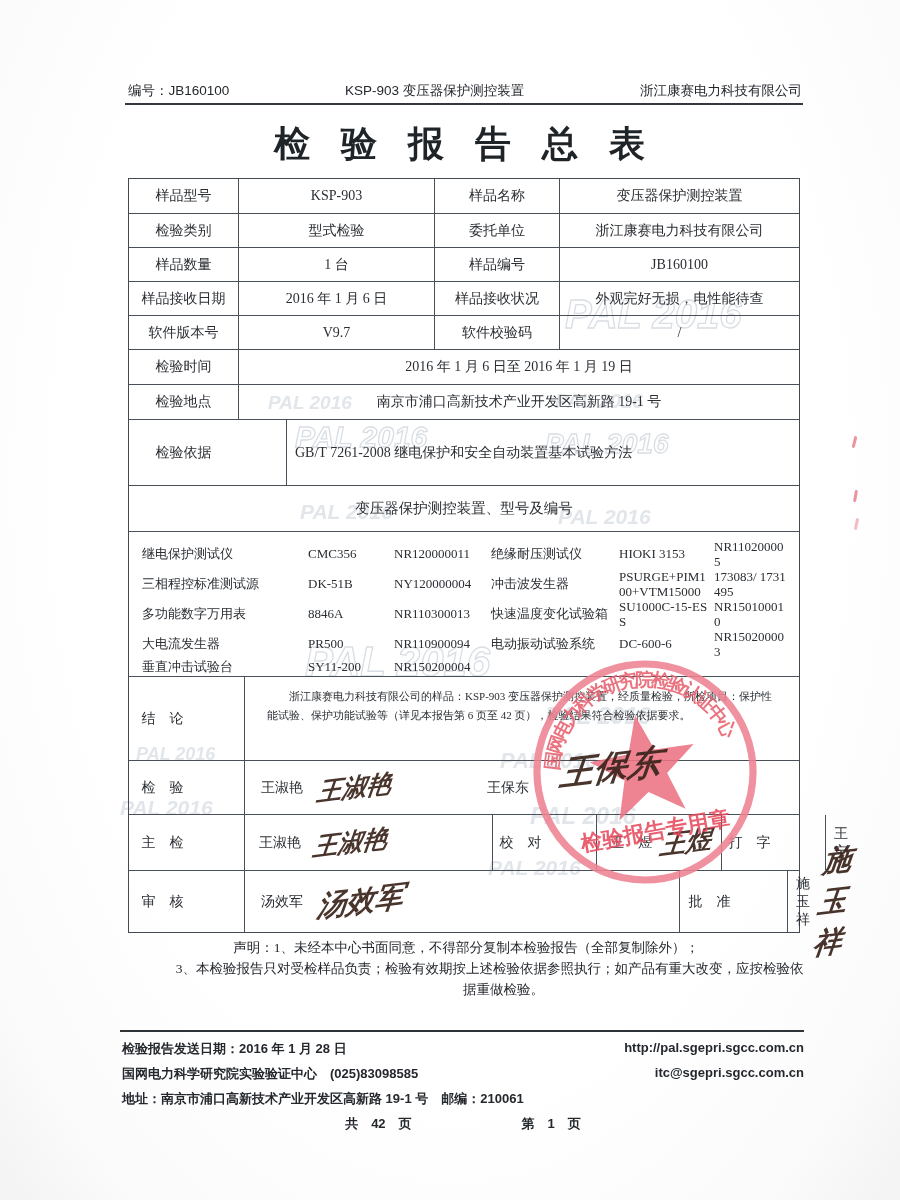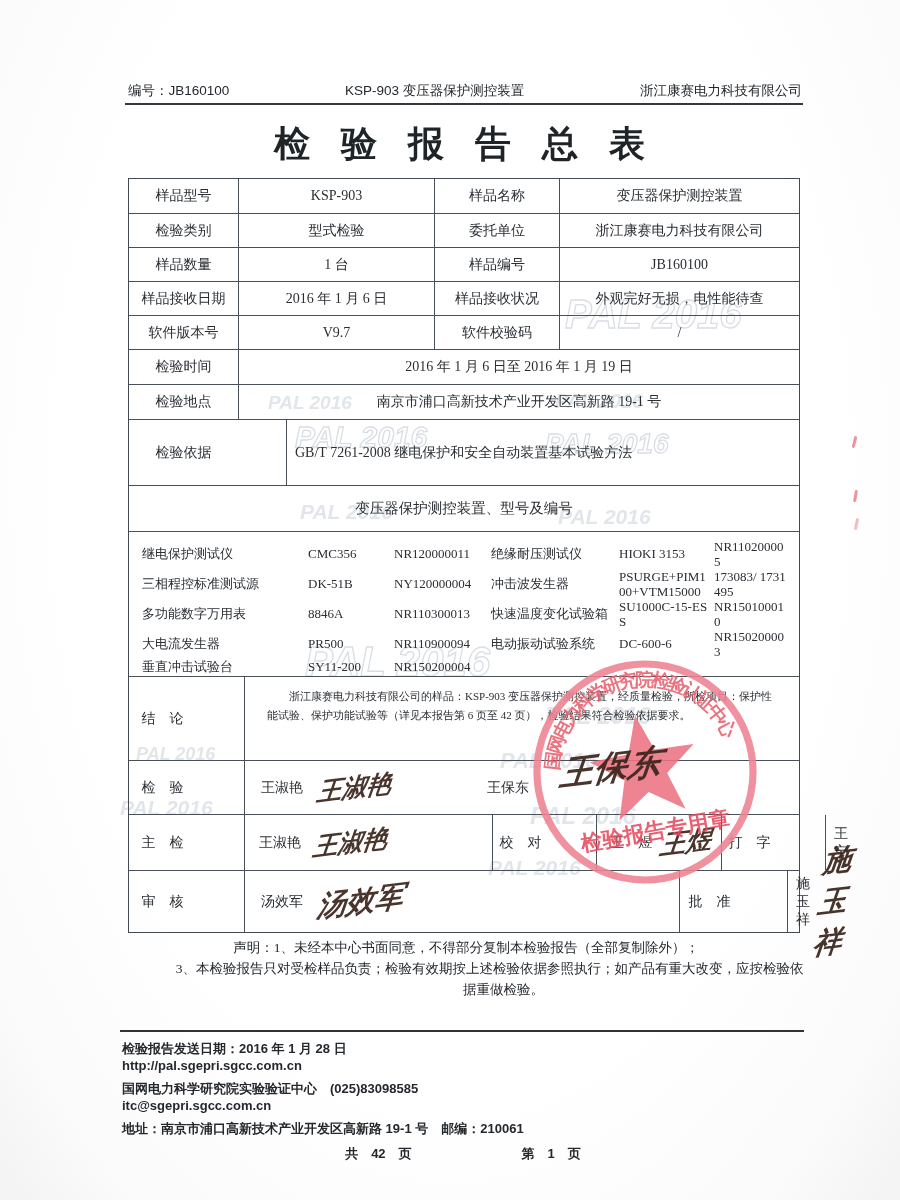--- a/index.html
+++ b/index.html
@@ -41,21 +41,21 @@
   .name{font-size:14px;}
   .sig{display:inline-block;font-family:"DejaVu Serif","Liberation Serif",serif;font-style:italic;font-weight:bold;color:#3a241b;transform:rotate(-7deg) skewX(-14deg);opacity:.92;}
   
   .statement{position:absolute;left:128px;top:938px;width:676px;font-size:13.5px;line-height:1.55;color:#23272c;z-index:1;text-align:center;}
   .st-line1{display:block;}
   .st-line{display:block;padding-left:47px;}
   .st-line.hang{padding-left:75px;text-indent:-28px;}
   
   .footrule{position:absolute;left:120px;top:1030px;width:684px;border-top:2.2px solid #2e3338;}
   .footer{position:absolute;left:122px;top:1040px;width:682px;font-family:"Liberation Sans","DejaVu Sans",sans-serif;font-size:13px;font-weight:600;color:#24282d;z-index:1;}
-  .f-row{display:flex;justify-content:space-between;margin-bottom:7px;flex-direction:column;}
+  .f-row{display:flex;justify-content:space-between;margin-bottom:7px;}
   .f-center{display:flex;justify-content:center;gap:110px;margin-top:3px;}
   
   .stamp{position:absolute;left:523px;top:652px;width:244px;height:240px;z-index:3;transform:rotate(-10deg);opacity:.88;pointer-events:none;}
   .sig-over{position:absolute;left:560px;top:745px;z-index:4;font-size:34px;}
   
   .tick{position:absolute;width:3px;height:12px;background:#e05a68;border-radius:2px;opacity:.65;z-index:1;}
 </style>
 </head>
 <body>
 

